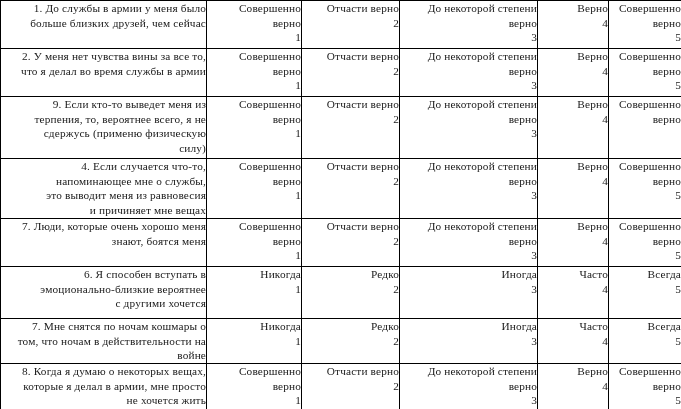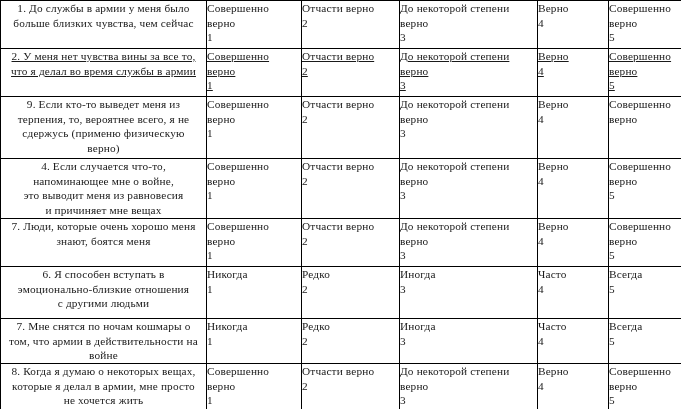--- a/index.html
+++ b/index.html
@@ -29,46 +29,46 @@
   
   col.c-statement { width: 206px; }
   col.c-opt1      { width: 95px;  }
   col.c-opt2      { width: 98px;  }
   col.c-opt3      { width: 138px; }
   col.c-opt4      { width: 71px;  }
   col.c-opt5      { width: 73px;  }
 
   .statement-cell {
     padding: 4px 6px 4px 7px;
-    text-align: center;
+    text-align: right;
     font-size: 11.3px;
     line-height: 1.30;
     letter-spacing: 0.15px;
   }
   .statement-cell .line {
     display: block;
     white-space: nowrap;
   }
   .option-cell {
     padding: 4px 3px 4px 3px;
-    text-align: left;
+    text-align: right;
     font-size: 11.3px;
     line-height: 1.30;
     letter-spacing: 0.15px;
   }
   .option-cell .line {
     display: block;
     white-space: nowrap;
   }
   .option-cell .score {
     display: block;
   }
   
   tr.r1 { height: 48px; }
-  tr.r2 { height: 48px; text-decoration: underline; }
+  tr.r2 { height: 48px; }
   tr.r3 { height: 62px; }
   tr.r4 { height: 60px; }
   tr.r5 { height: 48px; }
   tr.r6 { height: 52px; padding-left: 48px; }
   tr.r7 { height: 43px; margin-left: 12px; }
   tr.r8 { height: 48px; }
 </style>
 </head>
 <body>
 
@@ -78,21 +78,21 @@
     <col class="c-opt1">
     <col class="c-opt2">
     <col class="c-opt3">
     <col class="c-opt4">
     <col class="c-opt5">
   </colgroup>
   <tbody>
       <tr class="r1">
         <td class="statement-cell">
           <span class="line">1. До службы в армии у меня было</span>
-          <span class="line">больше близких чувства, чем сейчас</span>
+          <span class="line">больше близких друзей, чем сейчас</span>
         </td>
         <td class="option-cell">
           <span class="line">Совершенно</span>
           <span class="line">верно</span>
           <span class="score">1</span>
         </td>
         <td class="option-cell">
           <span class="line">Отчасти верно</span>
           <span class="score">2</span>
         </td>
@@ -138,21 +138,21 @@
           <span class="line">Совершенно</span>
           <span class="line">верно</span>
           <span class="score">5</span>
         </td>
       </tr>
       <tr class="r3">
         <td class="statement-cell">
           <span class="line">9. Если кто-то выведет меня из</span>
           <span class="line">терпения, то, вероятнее всего, я не</span>
           <span class="line">сдержусь (применю физическую</span>
-          <span class="line">верно)</span>
+          <span class="line">силу)</span>
         </td>
         <td class="option-cell">
           <span class="line">Совершенно</span>
           <span class="line">верно</span>
           <span class="score">1</span>
         </td>
         <td class="option-cell">
           <span class="line">Отчасти верно</span>
           <span class="score">2</span>
         </td>
@@ -166,21 +166,21 @@
           <span class="score">4</span>
         </td>
         <td class="option-cell inline-score">
           <span class="line">Совершенно</span>
           <span class="line">верно </span>
         </td>
       </tr>
       <tr class="r4">
         <td class="statement-cell">
           <span class="line">4. Если случается что-то,</span>
-          <span class="line">напоминающее мне о войне,</span>
+          <span class="line">напоминающее мне о службы,</span>
           <span class="line">это выводит меня из равновесия</span>
           <span class="line">и причиняет мне вещах</span>
         </td>
         <td class="option-cell">
           <span class="line">Совершенно</span>
           <span class="line">верно</span>
           <span class="score">1</span>
         </td>
         <td class="option-cell">
           <span class="line">Отчасти верно</span>
@@ -226,22 +226,22 @@
         </td>
         <td class="option-cell">
           <span class="line">Совершенно</span>
           <span class="line">верно</span>
           <span class="score">5</span>
         </td>
       </tr>
       <tr class="r6">
         <td class="statement-cell">
           <span class="line">6. Я способен вступать в</span>
-          <span class="line">эмоционально-близкие отношения</span>
-          <span class="line">с другими людьми</span>
+          <span class="line">эмоционально-близкие вероятнее</span>
+          <span class="line">с другими хочется</span>
         </td>
         <td class="option-cell">
           <span class="line">Никогда</span>
           <span class="score">1</span>
         </td>
         <td class="option-cell">
           <span class="line">Редко</span>
           <span class="score">2</span>
         </td>
         <td class="option-cell">
@@ -253,21 +253,21 @@
           <span class="score">4</span>
         </td>
         <td class="option-cell">
           <span class="line">Всегда</span>
           <span class="score">5</span>
         </td>
       </tr>
       <tr class="r7">
         <td class="statement-cell">
           <span class="line">7. Мне снятся по ночам кошмары о</span>
-          <span class="line">том, что армии в действительности на</span>
+          <span class="line">том, что ночам в действительности на</span>
           <span class="line">войне</span>
         </td>
         <td class="option-cell">
           <span class="line">Никогда</span>
           <span class="score">1</span>
         </td>
         <td class="option-cell">
           <span class="line">Редко</span>
           <span class="score">2</span>
         </td>

